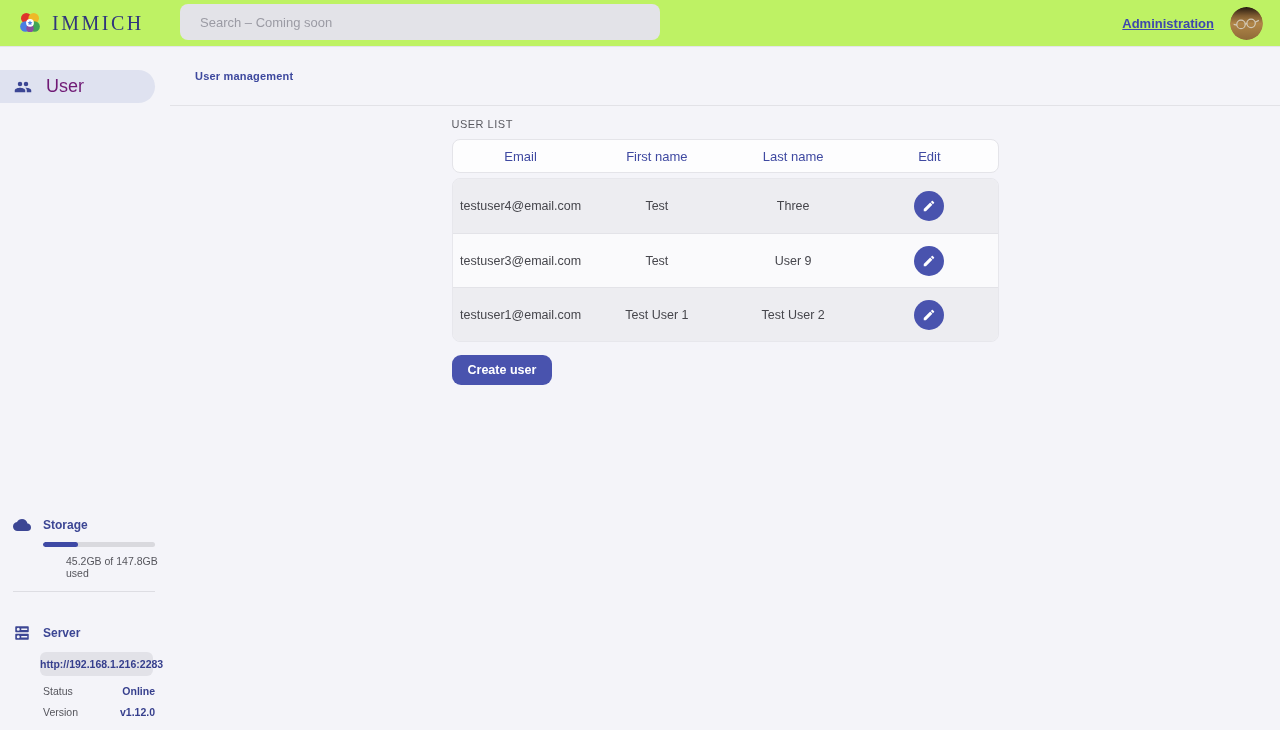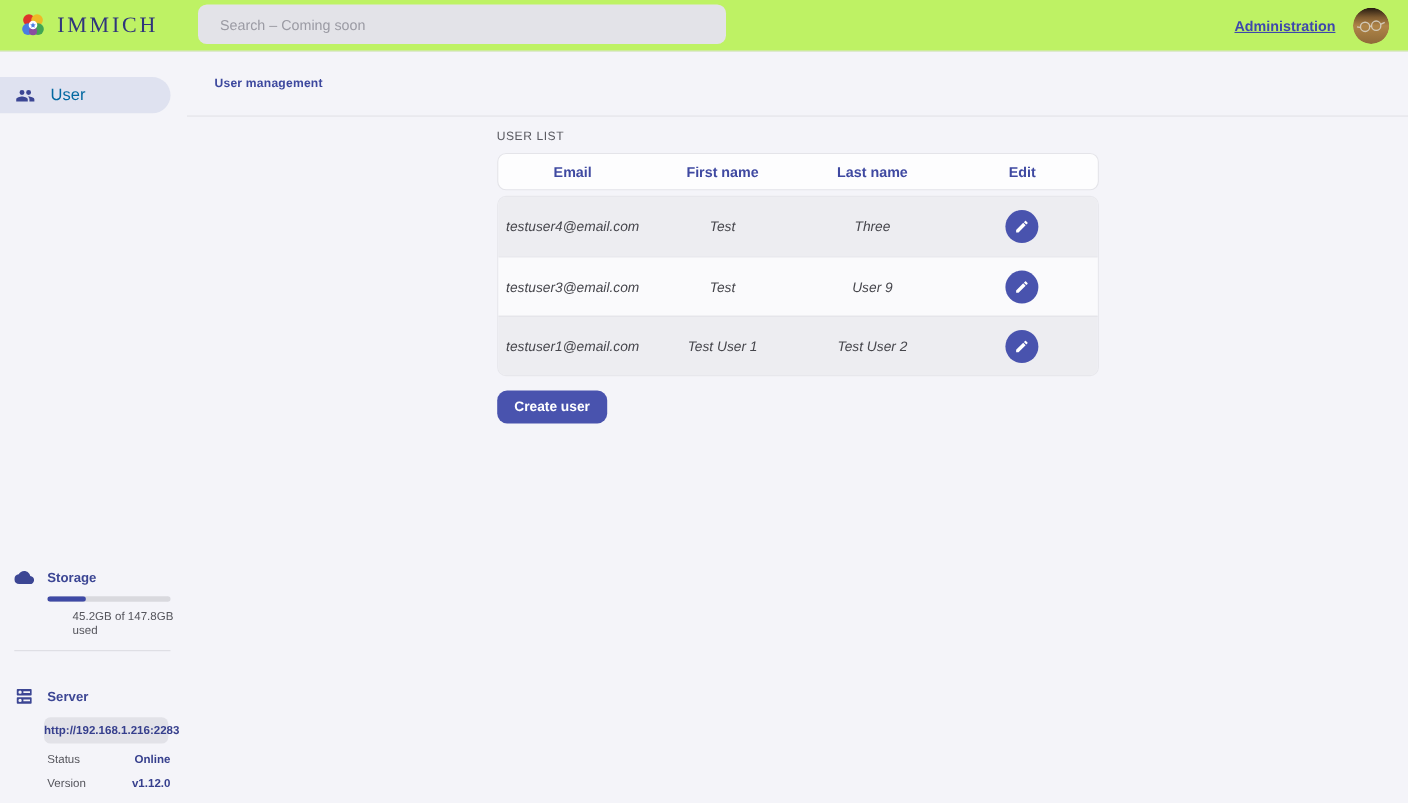--- a/index.html
+++ b/index.html
@@ -42,21 +42,21 @@
   .avatar { width:33px; height:33px; border-radius:50%; overflow:hidden; display:block; cursor:pointer; }
 
   
   .sidebar { position:absolute; top:47px; left:0; width:170px; bottom:0; }
   .side-item {
     margin-top:23px; width:155px; height:33px;
     background:#dfe2f0; border-radius:0 17px 17px 0;
     display:flex; align-items:center; gap:14px; padding-left:14px;
     cursor:pointer;
   }
-  .side-item-label { font-size:15px; font-weight:500; color:#0369a1; }
+  .side-item-label { font-size:18px; font-weight:500; color:#701a75; }
 
   .side-footer { position:absolute; left:0; bottom:12px; width:170px; }
   .foot-title-row { display:flex; align-items:center; gap:12px; padding-left:13px;margin-top:32px; }
   .foot-title { font-size:12px; font-weight:700; color:#3c4694; }
   .progress-track {
     margin:8px 0 0 43px; width:112px; height:5px;
     background:#d9d9de; border-radius:3px; overflow:hidden;
   }
   .progress-fill { height:100%; background:#3e49a5; border-radius:3px; }
   .usage-text { margin:8px 0 0 66px; font-size:10.5px; color:#55555c; }
@@ -84,25 +84,24 @@
   .content { width:547px; margin:0 auto; }
   .section-label {
     margin-top:12px; font-size:11px; color:#5a5a61;
     letter-spacing:0.5px; font-weight:500;
   }
   .thead {
     margin-top:9px; height:34px;
     background:#fdfdfe; border:1px solid #e4e4e9; border-radius:8px;
     display:grid; grid-template-columns:repeat(4,1fr); align-items:center;
   }
-  .th { text-align:center; font-size:13px; font-weight:700; color:#3f49a1; }
+  .th { text-align:center; font-size:13px; font-weight:400; color:#3f49a1; }
   .tbody {
     margin-top:5px; border-radius:8px; overflow:hidden;
     border:1px solid #e7e7ec;
-    font-style:italic;
   }
   .trow {
     height:54px; display:grid; grid-template-columns:repeat(4,1fr); align-items:center;
   }
   .trow:nth-child(odd) { background:#ededf1; }
   .trow:nth-child(even) { background:#fafafc; }
   .trow + .trow { border-top:1px solid #e3e3e8; }
   .cell { text-align:center; font-size:12.5px; color:#46464c; }
   .cell-edit { display:flex; justify-content:center; }
   .edit-btn {

